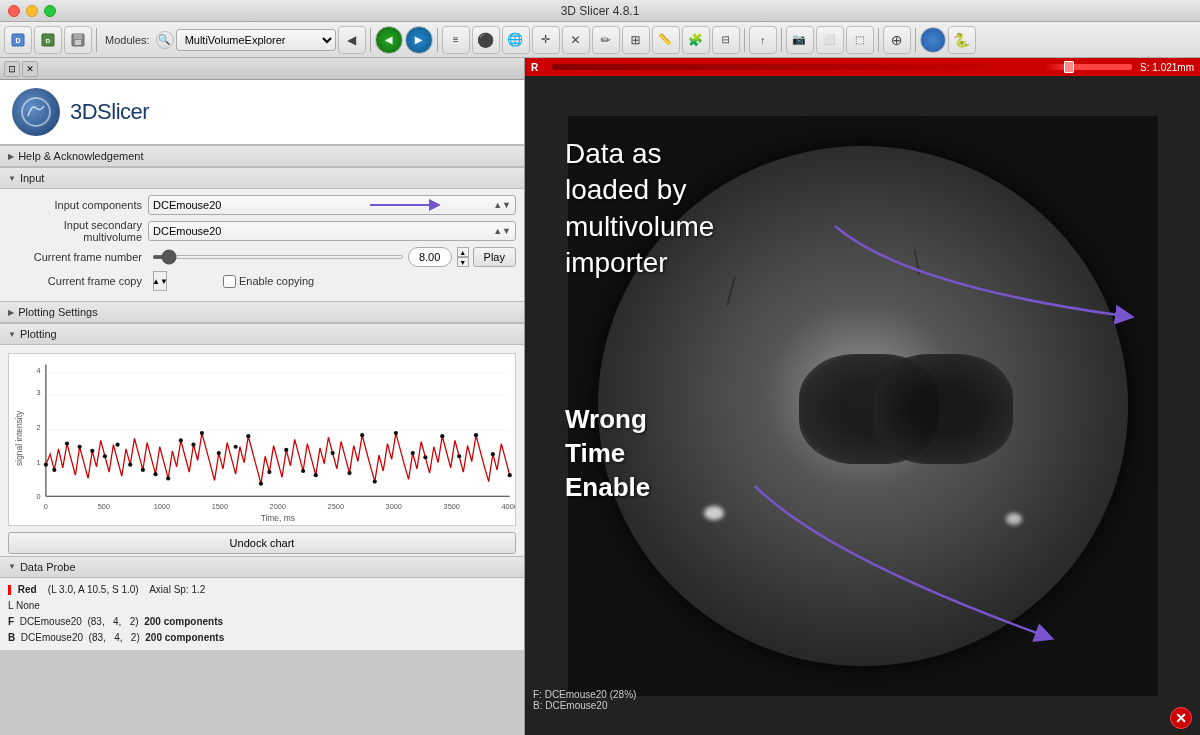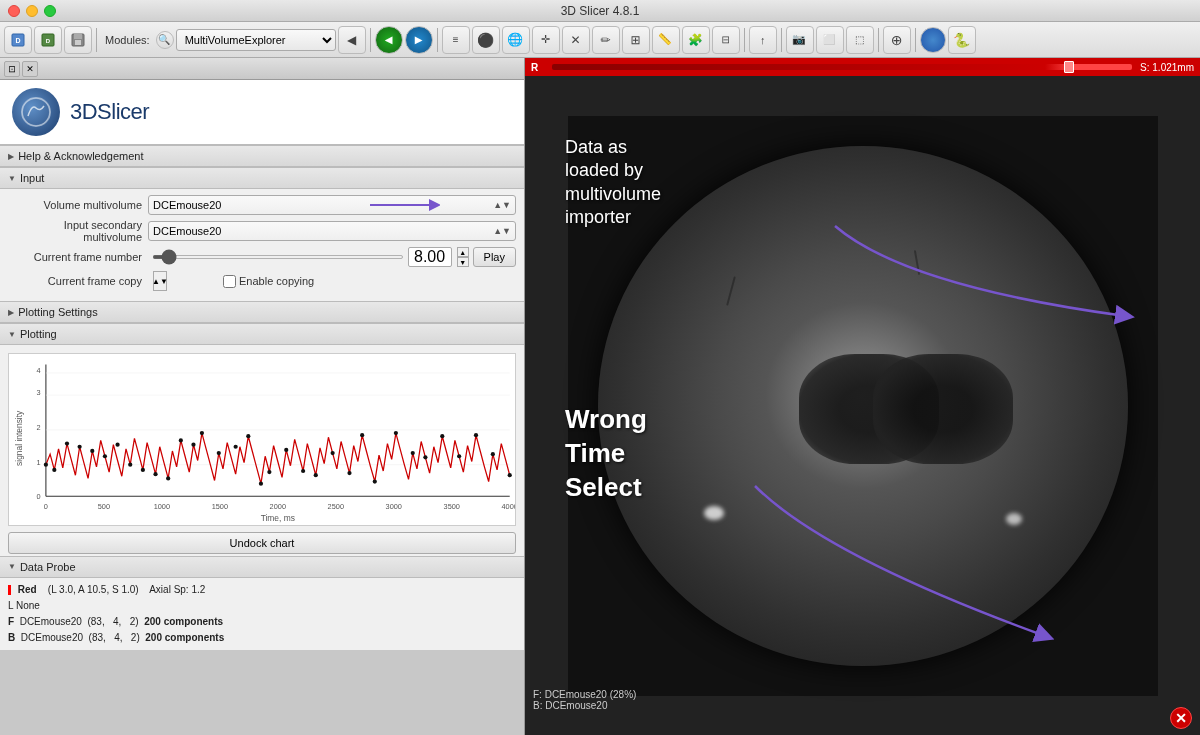--- a/index.html
+++ b/index.html
@@ -234,22 +234,22 @@
     .slider-input {
       flex: 1;
       height: 4px;
       accent-color: #555;
     }
     .slider-value-box {
       width: 44px;
       height: 20px;
       background: white;
       border: 1px solid #aaa;
-      border-radius: 2px;
-      font-size: 16px;
+      border-radius: 10px;
+      font-size: 11px;
       text-align: center;
       display: flex;
       align-items: center;
       justify-content: center;
     }
     .play-btn {
       height: 20px;
       padding: 0 10px;
       background: linear-gradient(to bottom, #f5f5f5, #e0e0e0);
       border: 1px solid #aaa;
@@ -526,21 +526,21 @@
         <span>Help &amp; Acknowledgement</span>
       </div>
 
       <div class="section-header">
         <span class="section-arrow">▼</span>
         <span>Input</span>
       </div>
       <div class="section-content">
 
         <div class="form-row">
-          <span class="form-label">Volume multivolume</span>
+          <span class="form-label">Input components</span>
           <div class="form-select-wrapper" style="flex:1;height:20px;background:linear-gradient(to bottom,#f9f9f9,#efefef);border:1px solid #aaa;border-radius:3px;padding:0 4px;display:flex;align-items:center;justify-content:space-between;">
             <span style="font-size:11px;">DCEmouse20</span>
             <span style="font-size:9px;color:#555;">▲▼</span>
           </div>
 
           <svg width="70" height="20" style="position:absolute;left:370px;">
             <defs>
                 <marker id="arrowhead" markerWidth="6" markerHeight="6" refX="3" refY="3" orient="auto">
                   <path d="M0,0 L6,3 L0,6 Z" fill="#7755cc"></path>
                 </marker>
@@ -724,40 +724,40 @@
           <div style="position:absolute;top:40%;left:52%;width:140px;height:110px;background:radial-gradient(ellipse,#111 30%,#222 70%,transparent 100%);border-radius:40%;opacity:0.9;"></div>
 
           <div style="position:absolute;bottom:28%;left:20%;width:20px;height:14px;background:rgba(255,255,255,0.75);border-radius:50%;filter:blur(2px);"></div>
           <div style="position:absolute;bottom:27%;right:20%;width:16px;height:12px;background:rgba(255,255,255,0.65);border-radius:50%;filter:blur(2px);"></div>
 
           <div style="position:absolute;top:25%;left:25%;width:2px;height:30px;background:rgba(0,0,0,0.3);border-radius:1px;transform:rotate(15deg);"></div>
           <div style="position:absolute;top:20%;left:60%;width:2px;height:25px;background:rgba(0,0,0,0.3);border-radius:1px;transform:rotate(-10deg);"></div>
         </div>
       </div>
 
-      <div class="viewer-annotation" style="top:60px;left:40px;font-size:18px;font-weight:400;">
+      <div class="viewer-annotation" style="top:60px;left:40px;font-size:28px;font-weight:400;">
         <span>Data as</span><br>
         <span>loaded by</span><br>
         <span>multivolume</span><br>
         <span>importer</span>
       </div>
 
       <svg style="position:absolute;top:130px;left:280px;width:330px;height:120px;pointer-events:none;">
         <defs>
           <marker id="ah1" markerWidth="8" markerHeight="8" refX="4" refY="4" orient="auto">
             <path d="M0,0 L8,4 L0,8 Z" fill="#7755cc"></path>
           </marker>
         </defs>
         <path d="M30,20 Q100,80 320,110" stroke="#7755cc" stroke-width="2.5" fill="none" marker-end="url(#ah1)"></path>
       </svg>
 
       <div class="viewer-annotation" style="top:327px;left:40px;font-size:26px;font-weight:700;">
         <span>Wrong</span><br>
         <span>Time</span><br>
-        <span>Select</span>
+        <span>Enable</span>
       </div>
 
       <svg style="position:absolute;top:400px;left:200px;width:330px;height:180px;pointer-events:none;">
         <defs>
           <marker id="ah2" markerWidth="8" markerHeight="8" refX="4" refY="4" orient="auto">
             <path d="M0,0 L8,4 L0,8 Z" fill="#7755cc"></path>
           </marker>
         </defs>
         <path d="M30,10 Q100,80 320,160" stroke="#7755cc" stroke-width="2.5" fill="none" marker-end="url(#ah2)"></path>
       </svg>

